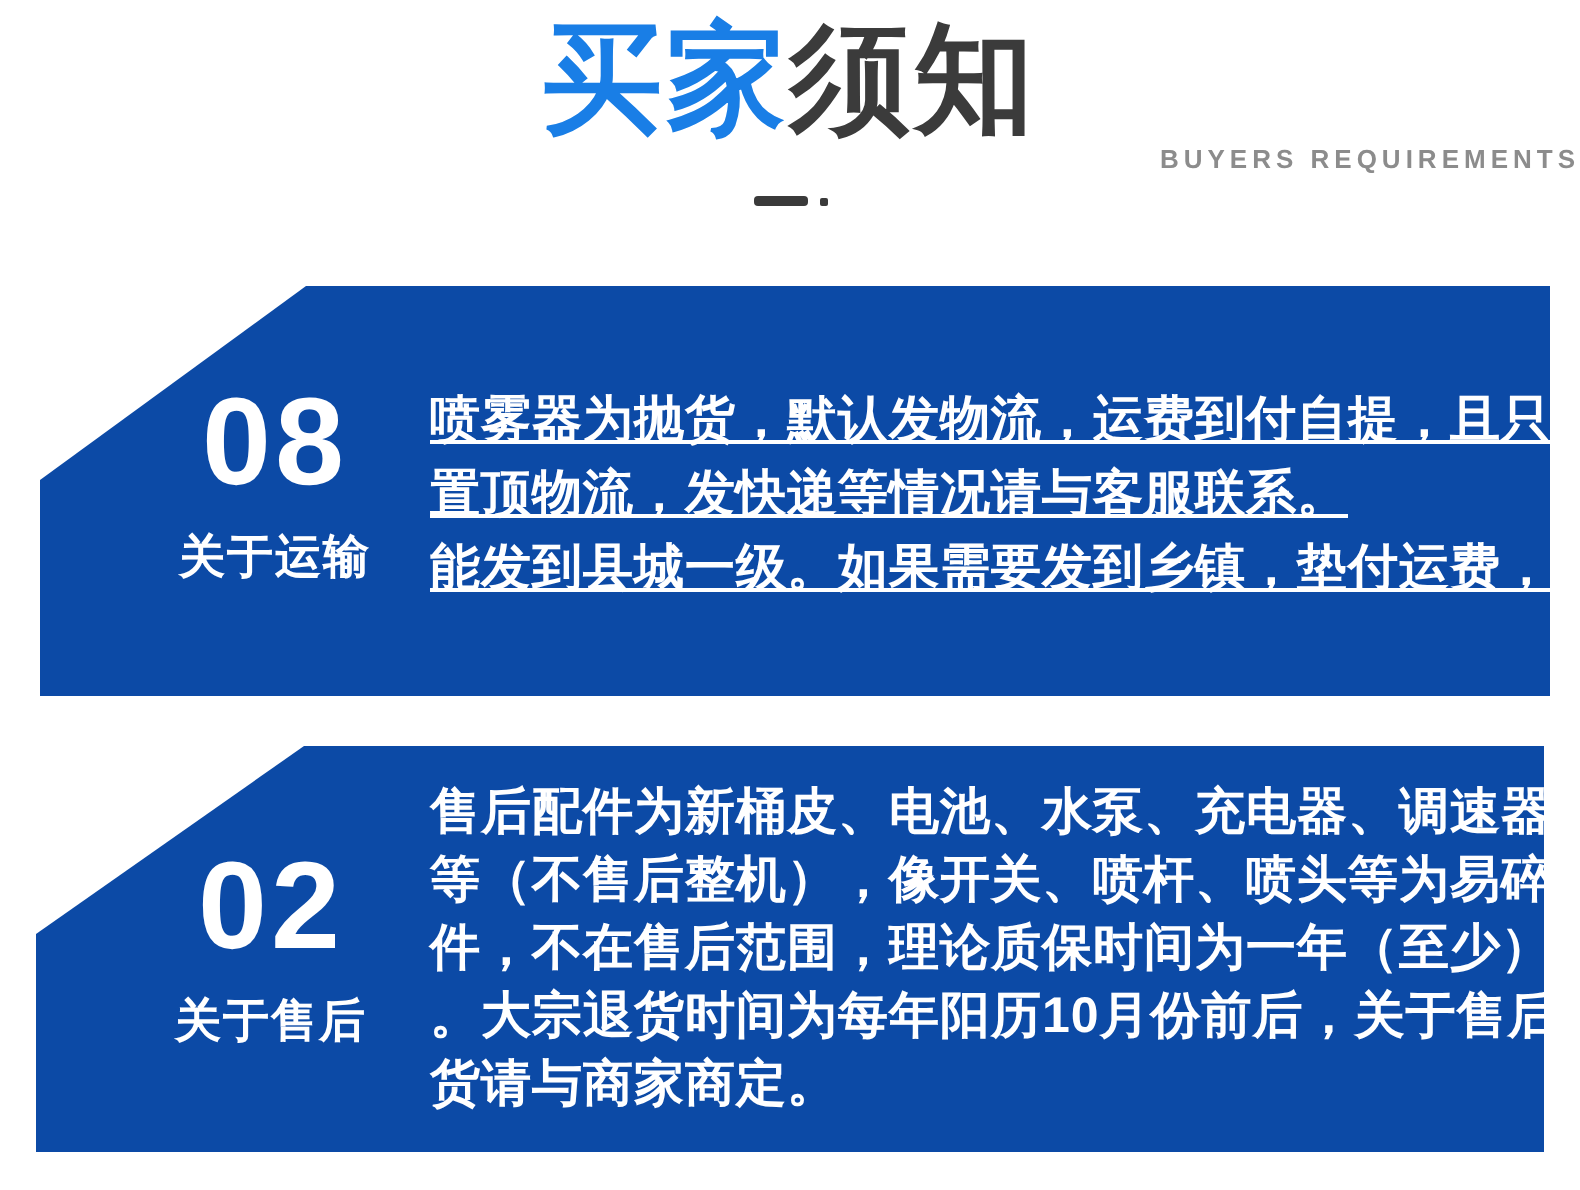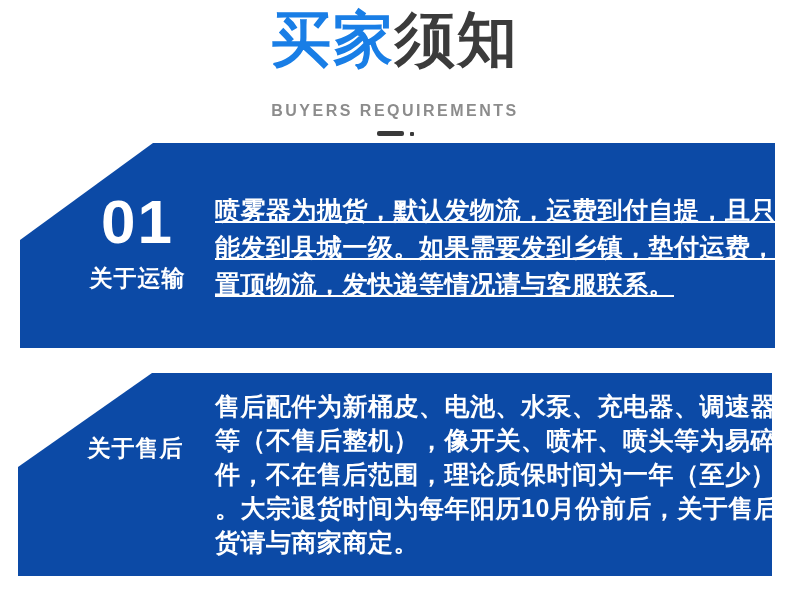--- a/index.html
+++ b/index.html
@@ -13,23 +13,24 @@
   
   .header { position: absolute; top: 0; left: 0; width: 790px; text-align: center; }
   .title {
     margin: 0; padding-top: 8px;
     font-size: 60px; line-height: 64px; font-weight: 800;
     letter-spacing: 2px; white-space: nowrap;
   }
   .title .hl   { color: #197EE6; }
   .title .rest { color: #3B3B3B; }
   .subtitle {
-    margin-top: 30px;
-    font-size: 16px; font-weight: 600; letter-spacing: 2.5px;
+    margin-top: 0;
+    font-size: 13px; font-weight: 600; letter-spacing: 2.5px;
     color: #8C8C8C;
+    text-align: right;
   }
   .divider {
     margin-top: 11px;
     display: flex; align-items: center; justify-content: center; gap: 6px;
   }
   .divider .dash { width: 27px; height: 5px; background: #3A3A3A; border-radius: 2px; }
   .divider .dot  { width: 4px;  height: 4px; background: #3A3A3A; border-radius: 1px; }
 
   
   .panel {
@@ -73,32 +74,33 @@
     <h1 class="title"><span class="hl">买家</span><span class="rest">须知</span></h1>
     <div class="subtitle">BUYERS REQUIREMENTS</div>
     <div class="divider">
       <span class="dash"></span>
       <span class="dot"></span>
     </div>
   </div>
 
   <div class="panel one">
     <div class="num-col">
-      <div class="num">01</div>
+      <div class="num">08</div>
       <div class="num-label">关于运输</div>
     </div>
     <div class="body-text">
         <div class="line">喷雾器为抛货，默认发物流，运费到付自提，且只</div>
+        <div class="line">置顶物流，发快递等情况请与客服联系。</div>
         <div class="line">能发到县城一级。如果需要发到乡镇，垫付运费，</div>
-        <div class="line">置顶物流，发快递等情况请与客服联系。</div>
       </div>
   </div>
 
   <div class="panel two">
     <div class="num-col">
+      <div class="num">02</div>
       <div class="num-label">关于售后</div>
     </div>
     <div class="body-text">
         <div class="line">售后配件为新桶皮、电池、水泵、充电器、调速器</div>
         <div class="line">等（不售后整机），像开关、喷杆、喷头等为易碎</div>
         <div class="line">件，不在售后范围，理论质保时间为一年（至少）</div>
         <div class="line">。大宗退货时间为每年阳历10月份前后，关于售后</div>
         <div class="line">货请与商家商定。</div>
       </div>
   </div>

